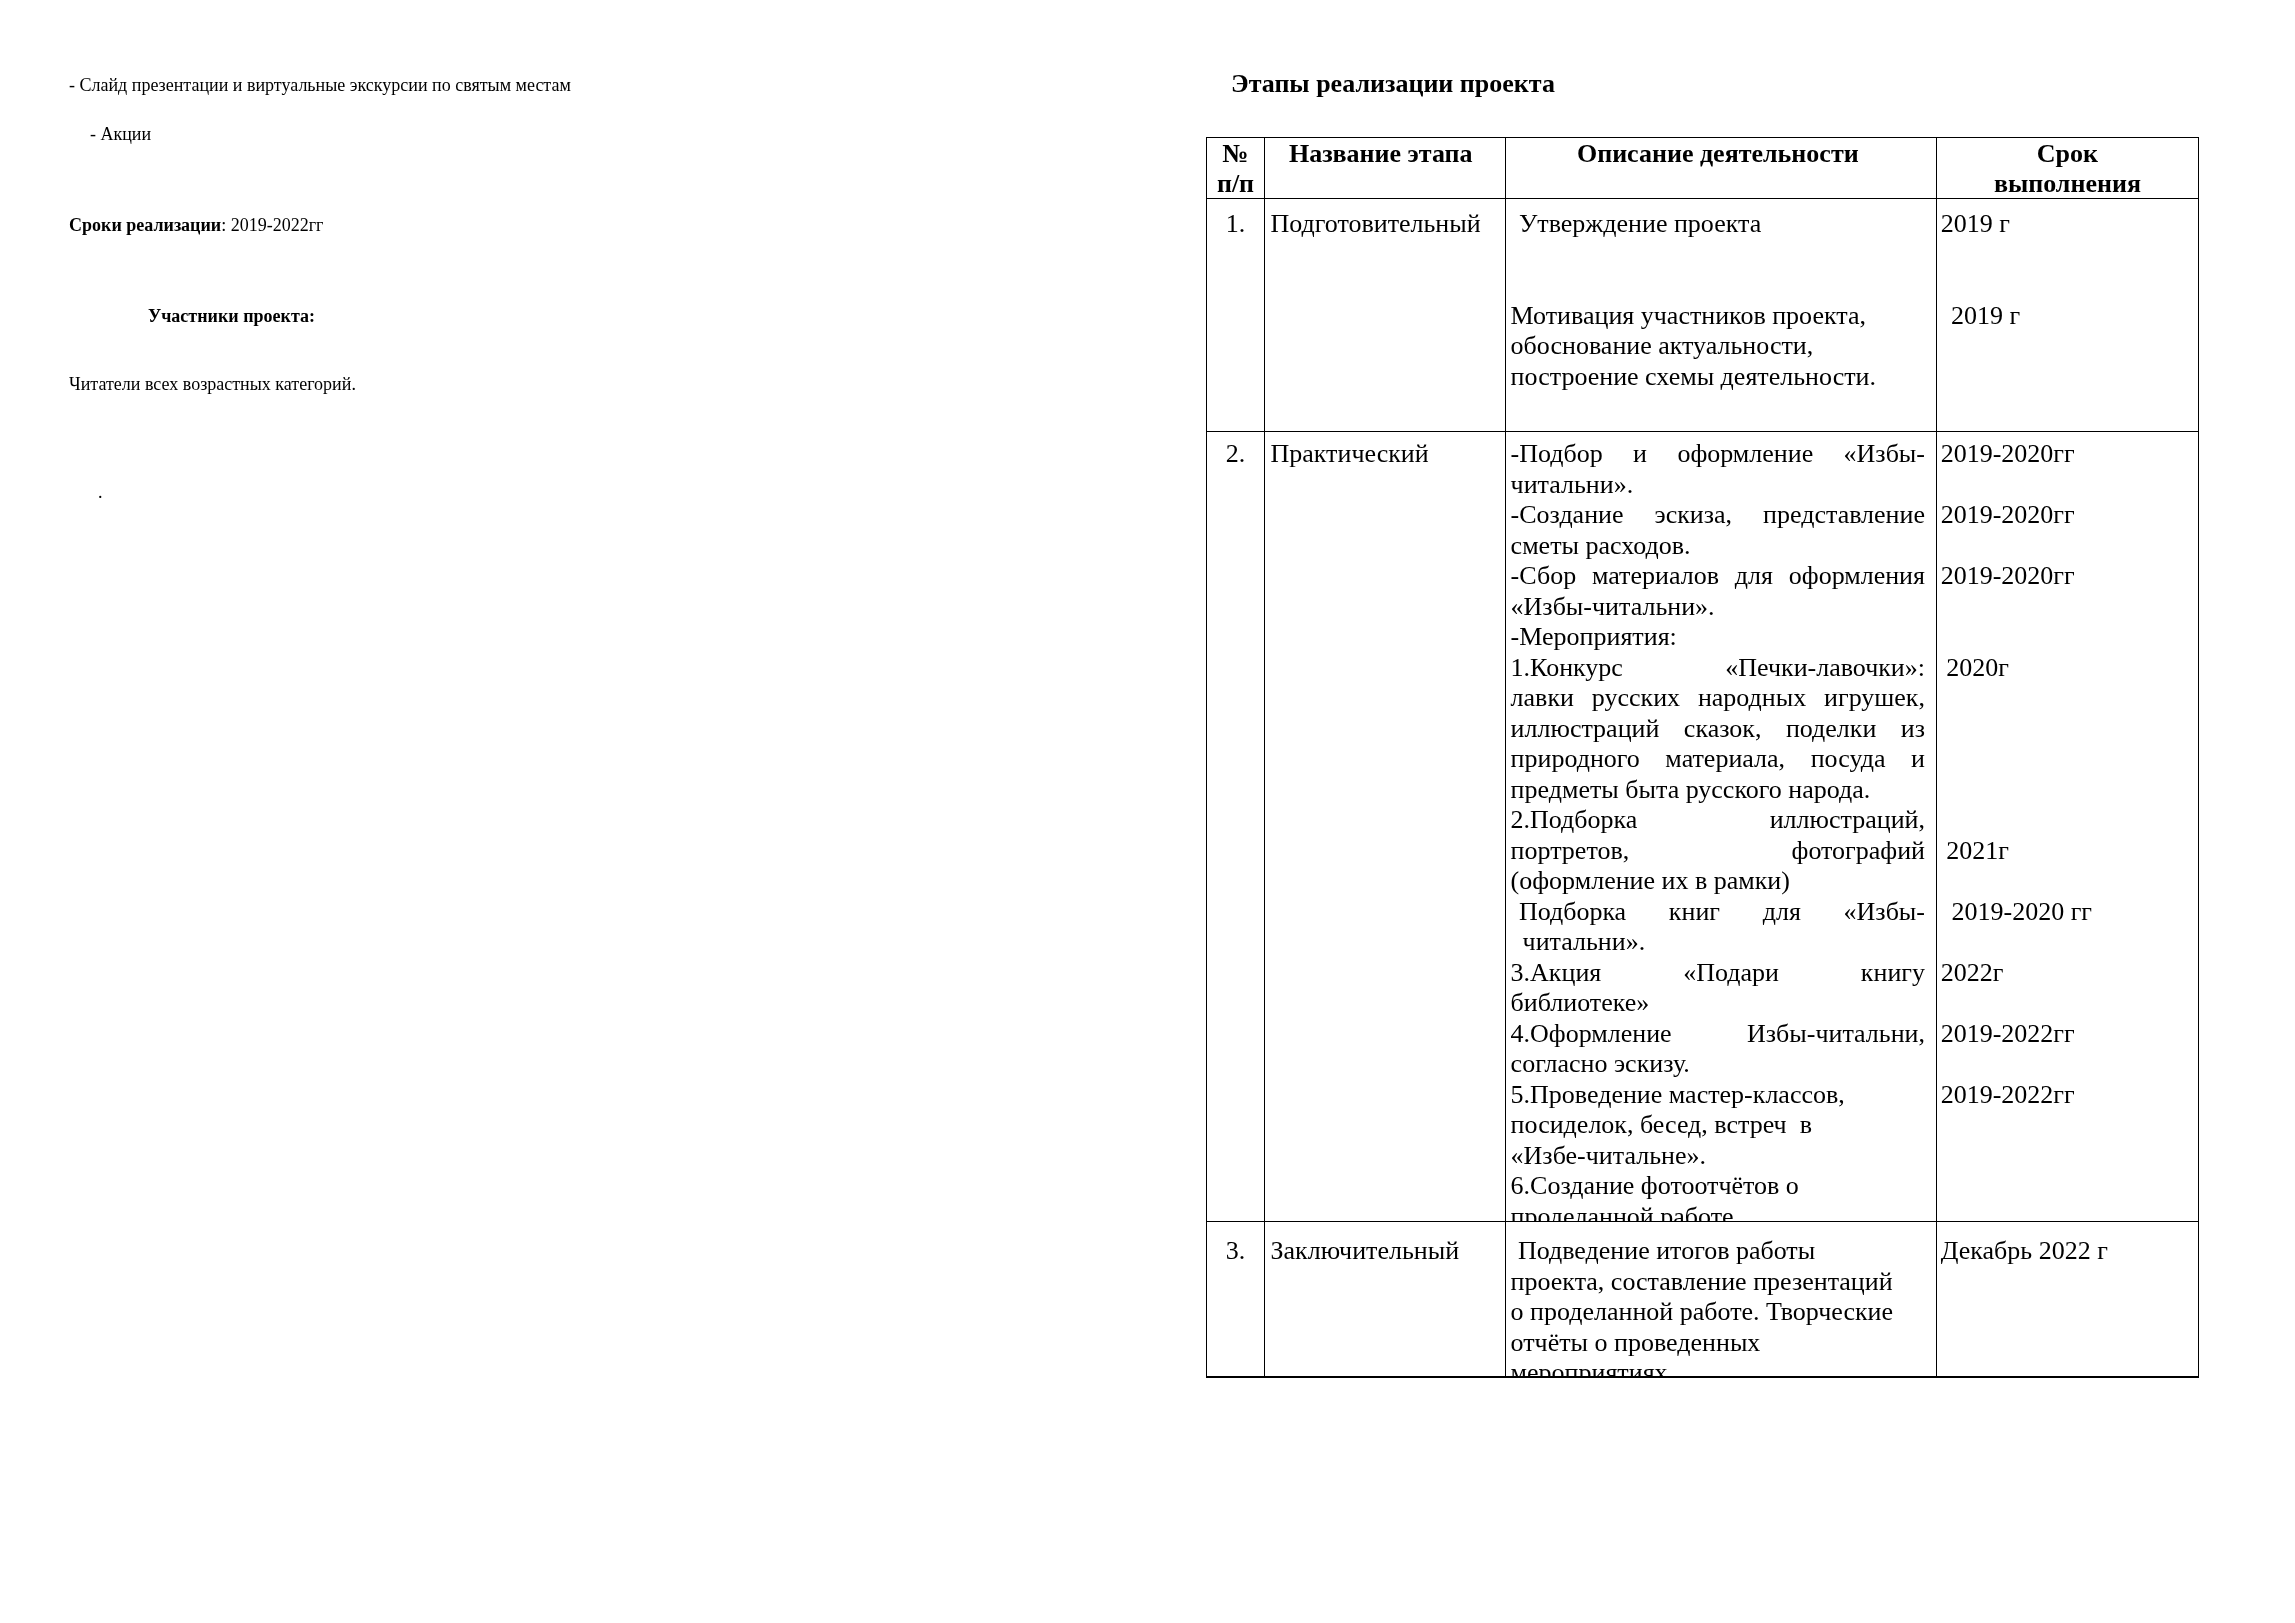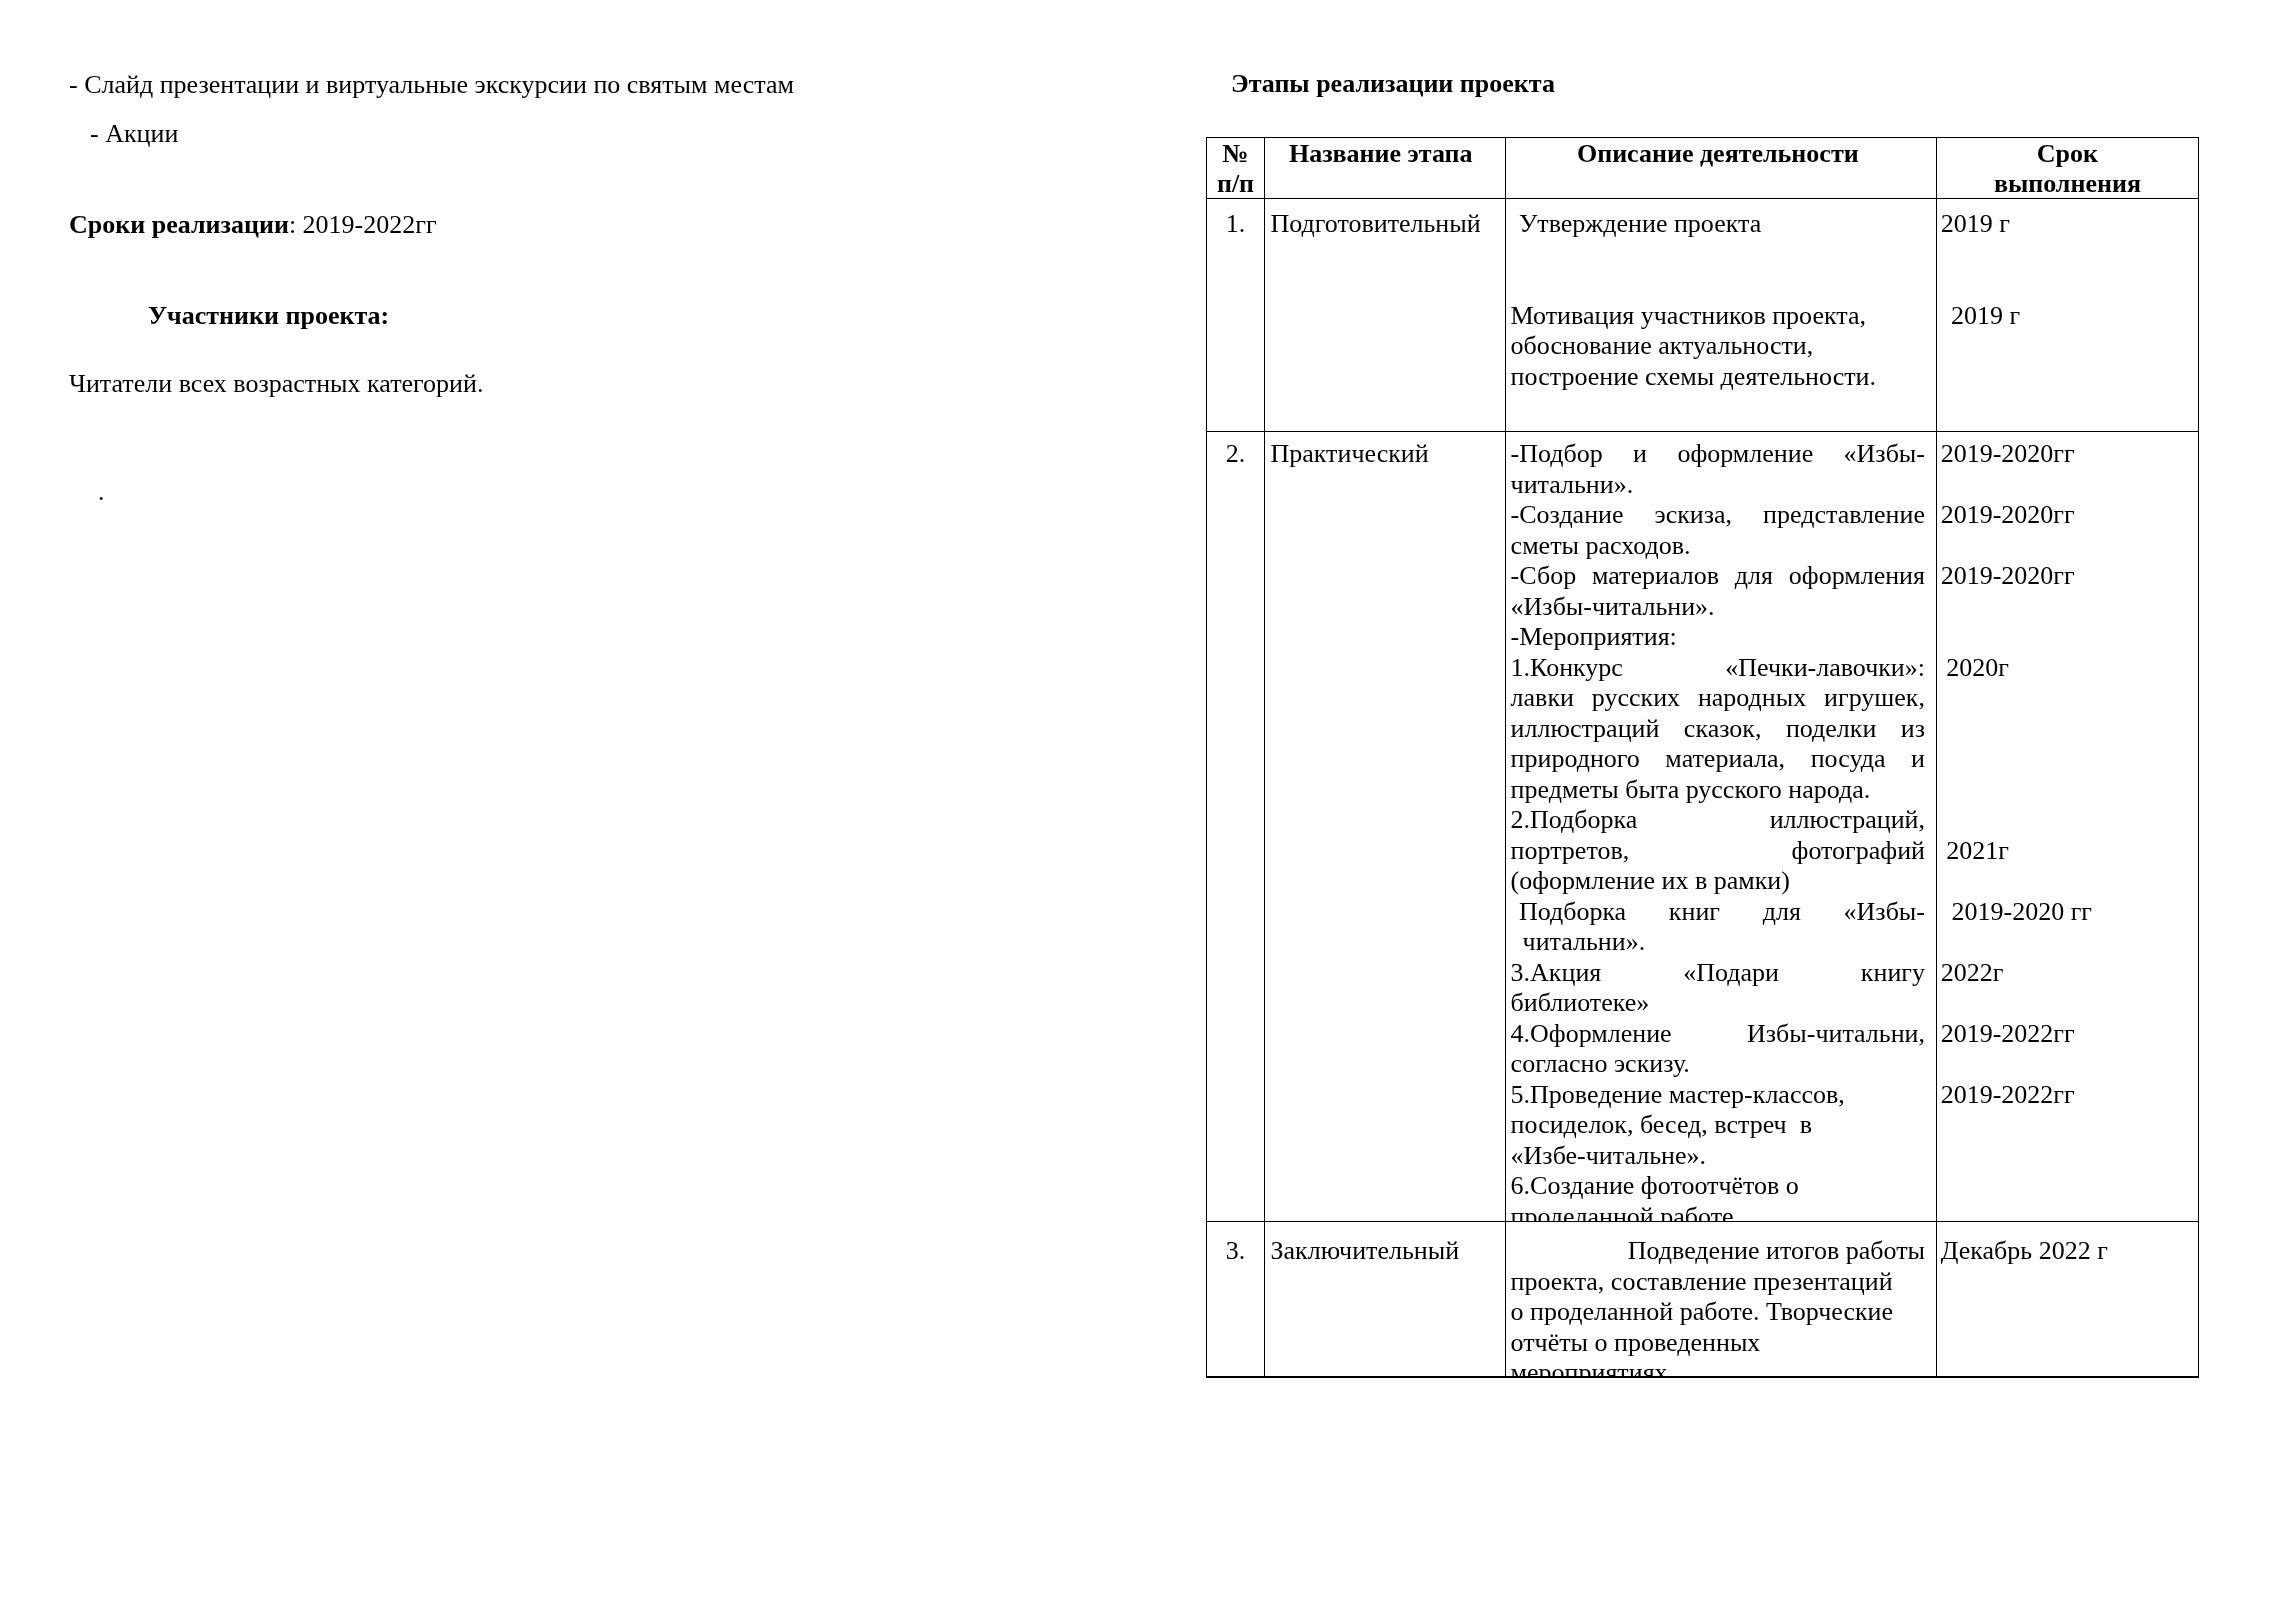--- a/index.html
+++ b/index.html
@@ -2,21 +2,21 @@
 <html style="font-size:7.4px"><head>
 <meta charset="utf-8">
 <style>
   html,body{margin:0;padding:0;}
   body{
     width:2295px;height:1623px;background:#ffffff;position:relative;
     font-family:"Liberation Serif","DejaVu Serif",serif;
     color:#000000;overflow:hidden;
   }
   .abs{position:absolute;}
-  .para{font-size:26px;line-height:30.5px;white-space:pre;}
+  .para{font-size:18px;line-height:30.5px;white-space:pre;}
   .b{font-weight:bold;}
   
   .p-bullet1{left:69px;top:70px;}
   .p-bullet2{left:69px;top:119px;margin-left:21px;}
   .p-dates{left:69px;top:210px;}
   .p-part{left:148px;top:301px;}
   .p-readers{left:69px;top:369px;}
   .p-dot{left:98px;top:477px;}
   
   .title{left:1231px;top:69px;font-size:26px;line-height:30.5px;}
@@ -171,21 +171,21 @@
     </div>
 
     <div class="trow r3 h-r3">
       <div class="c c-num">
           <div class="ln">3.</div>
         </div>
       <div class="c c-stage">
           <div class="ln">Заключительный</div>
         </div>
       <div class="c c-desc">
-          <div class="ln" style="text-indent: 7.4px; text-align: right;">Подведение итогов работы</div>
+          <div class="ln" style="text-indent: 7.4px;">Подведение итогов работы</div>
           <div class="ln">проекта, составление презентаций</div>
           <div class="ln">о проделанной работе. Творческие</div>
           <div class="ln">отчёты о проведенных</div>
           <div class="ln">мероприятиях.</div>
         </div>
       <div class="c c-term">
           <div class="ln">Декабрь 2022 г</div>
         </div>
     </div>
   </div>

